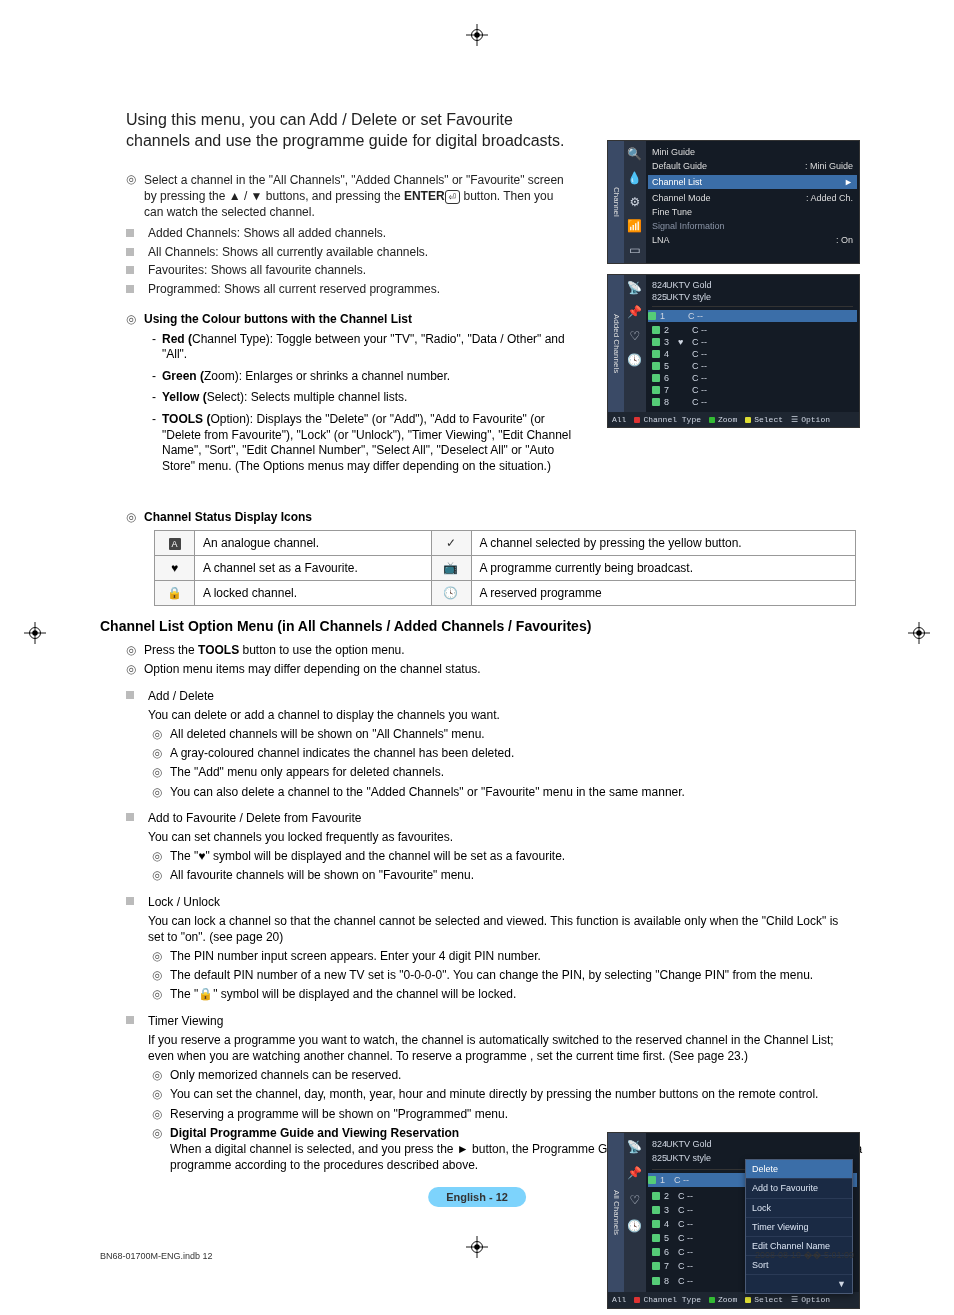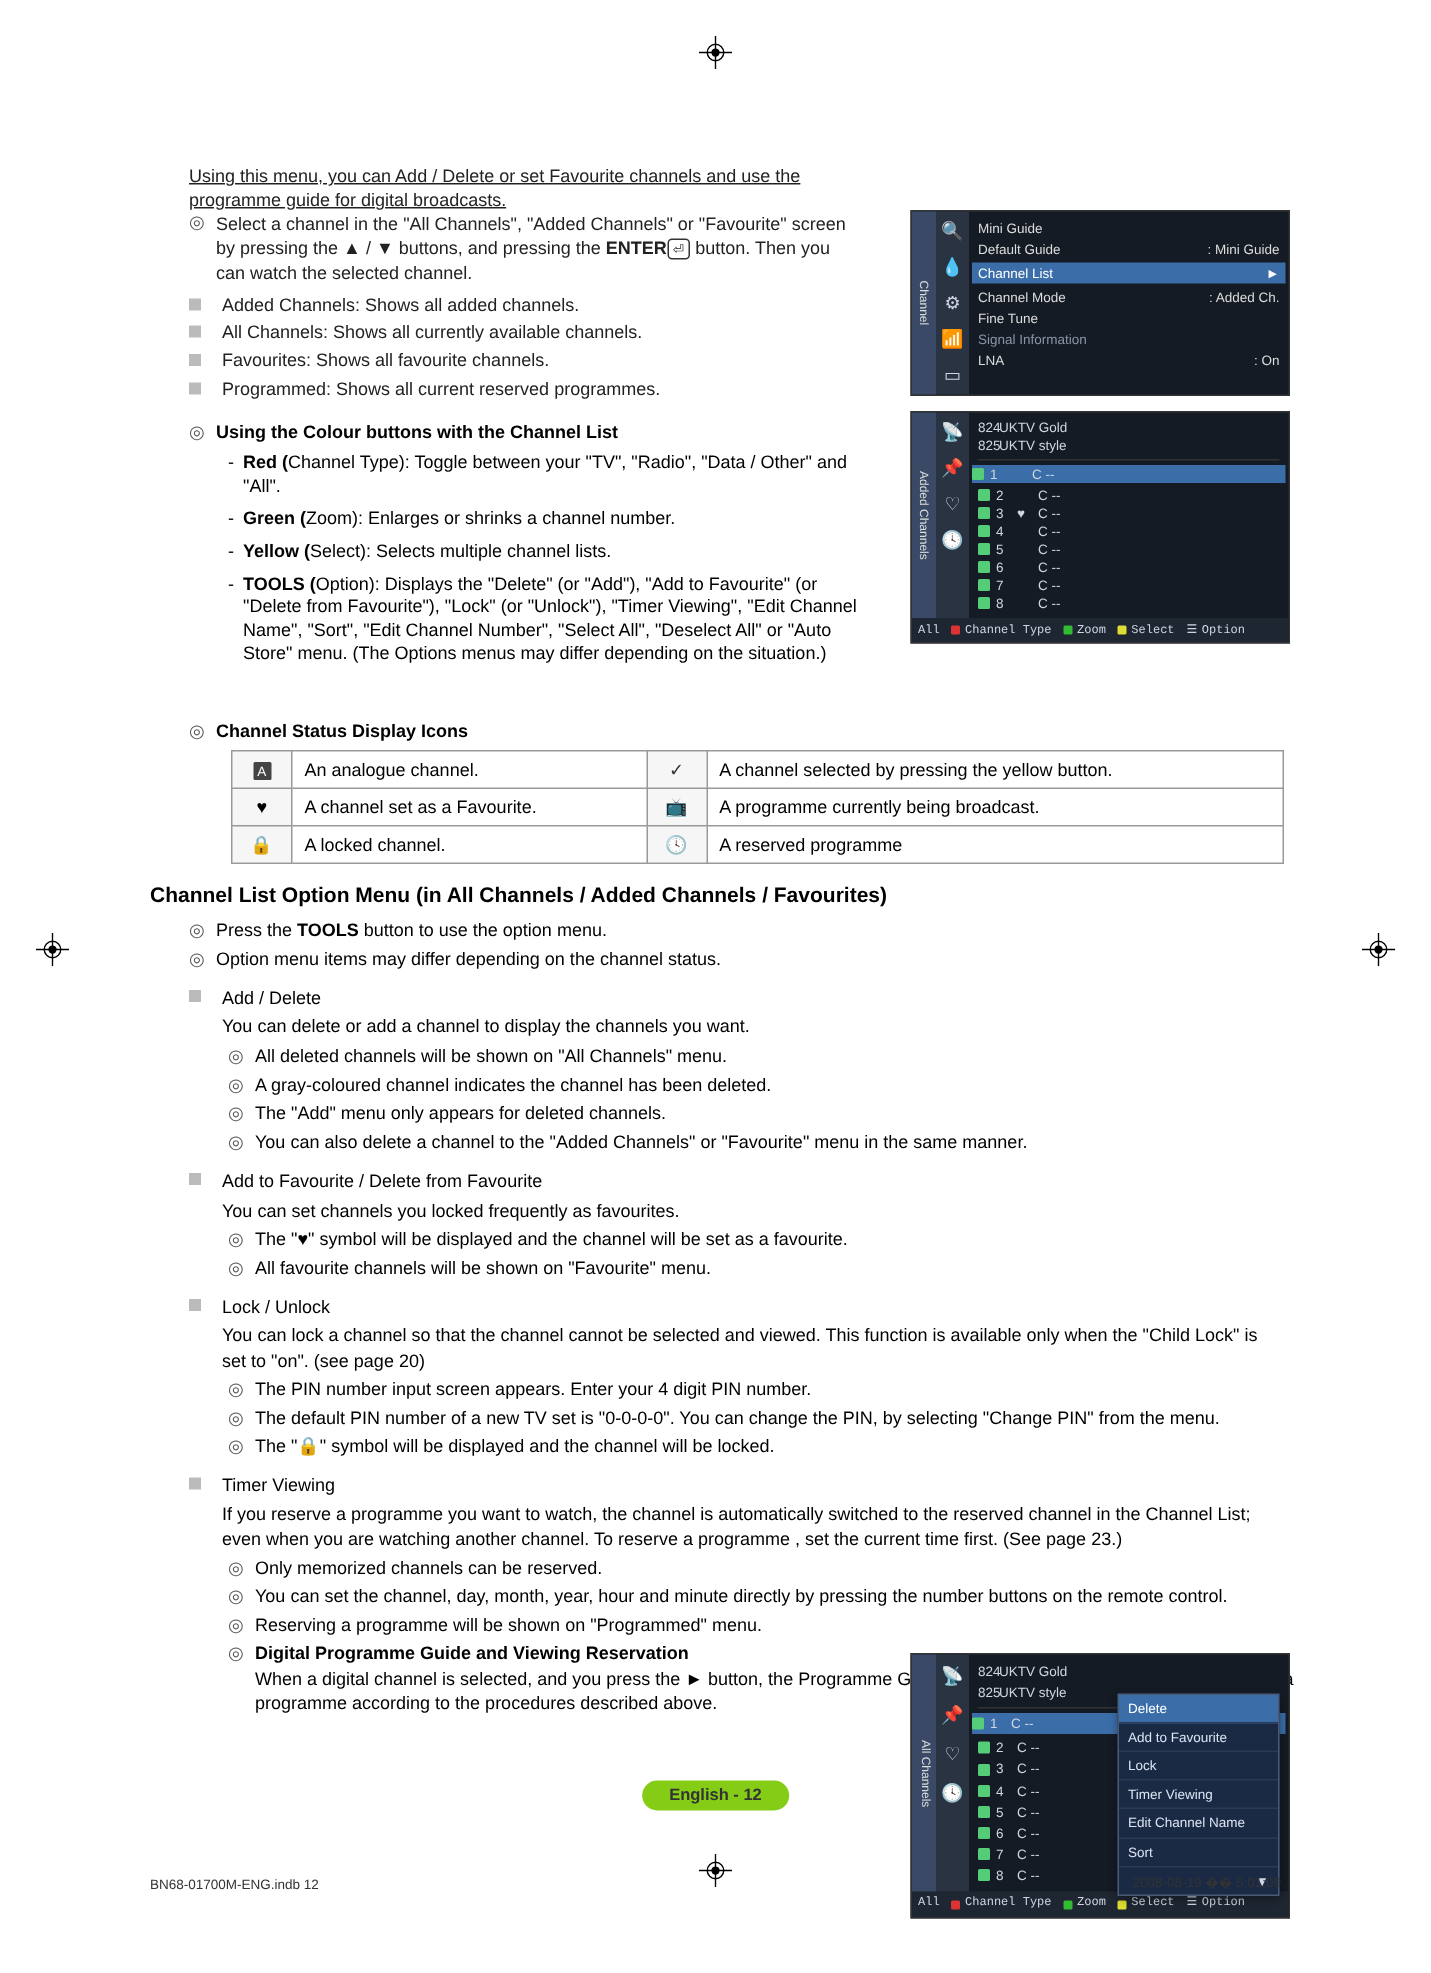--- a/index.html
+++ b/index.html
@@ -8,21 +8,21 @@
   .reg-mark.tc { top: 24px; left: 466px; }
   .reg-mark.lc { top: 622px; left: 24px; }
   .reg-mark.rc { top: 622px; right: 24px; }
   .reg-mark.bc { top: 1236px; left: 466px; }
   .reg-mark svg { width: 100%; height: 100%; }
   .page { position: absolute; left: 100px; top: 110px; width: 760px; }
   .title-row { display: flex; align-items: flex-start; margin-bottom: 8px; }
   .title-bar-a { width: 6px; height: 22px; background: #666; margin-right: 2px; margin-top: 2px; }
   .title-bar-b { width: 4px; height: 22px; background: #aaa; margin-right: 12px; margin-top: 2px; }
   h1 { color: #3b6ea8; font-size: 22px; font-weight: bold; }
-  .intro { font-size: 12px; color: #222; margin-left: 26px; width: 440px; line-height: 1.3; margin-bottom: 0; text-decoration: underline; }
+  .intro { font-size: 16px; color: #222; margin-left: 26px; width: 440px; line-height: 1.3; margin-bottom: 20px; }
   .note-row { display: flex; align-items: flex-start; margin-left: 26px; width: 440px; margin-bottom: 6px; }
   .note-icon { flex: 0 0 18px; font-size: 12px; color: #555; }
   .note-text { font-size: 12px; line-height: 1.35; color: #222; }
   .bullet-row { display: flex; align-items: flex-start; margin-left: 26px; margin-bottom: 3px; width: 440px; }
   .bullet-sq { width: 8px; height: 8px; background: #bbb; margin-top: 3px; margin-right: 14px; flex: 0 0 8px; }
   .bullet-text { font-size: 12px; color: #222; line-height: 1.3; }
   .dash-row { display: flex; margin-left: 52px; width: 420px; margin-bottom: 6px; font-size: 12px; line-height: 1.3; }
   .dash { margin-right: 6px; }
   .bold { font-weight: bold; }
   .osd1 { position: absolute; right: 0; top: 30px; width: 253px; }
@@ -57,21 +57,21 @@
   h2.subhead { color: #000; font-size: 14px; font-weight: bold; margin-top: 6px; margin-bottom: 8px; }
   .sub-body { margin-left: 26px; font-size: 12px; line-height: 1.35; }
   .n2 { display: flex; margin-left: 0; margin-top: 3px; }
   .n2 .note-icon { flex: 0 0 18px; }
   .n3 { display: flex; margin-left: 26px; margin-top: 3px; }
   .n3 .note-icon { flex: 0 0 18px; }
   .wide-text { width: 560px; }
   .full-text { width: 700px; }
   .b2 { display: flex; align-items: flex-start; margin-top: 10px; }
   .b2 .bullet-sq { margin-right: 14px; }
-  .page-badge { position: absolute; left: 50%; bottom: 108px; transform: translateX(-50%); background: #84cc16; border-radius: 10px; padding: 4px 18px; font-size: 11px; font-weight: bold; color: #333; }
+  .page-badge { position: absolute; left: 50%; bottom: 108px; transform: translateX(-50%); background: #7dd3fc; border-radius: 10px; padding: 4px 18px; font-size: 11px; font-weight: bold; color: #333; }
   .footer-left { position: absolute; left: 100px; bottom: 54px; font-size: 9px; color: #333; }
   .footer-right { position: absolute; right: 100px; bottom: 54px; font-size: 9px; color: #333; }
   .enter-glyph { display: inline-block; border: 1px solid #333; border-radius: 3px; padding: 0 3px; font-size: 9px; vertical-align: middle; }
   .sqA { display: inline-block; width: 12px; height: 12px; background: #444; color: #fff; font-size: 9px; text-align: center; line-height: 12px; border-radius: 1px; }
   .heart { font-size: 12px; }
   .lockglyph { font-size: 12px; }
   .check { font-size: 12px; color: #333; }
   .tvglyph { font-size: 12px; }
   .clock { font-size: 12px; }
 </style>

